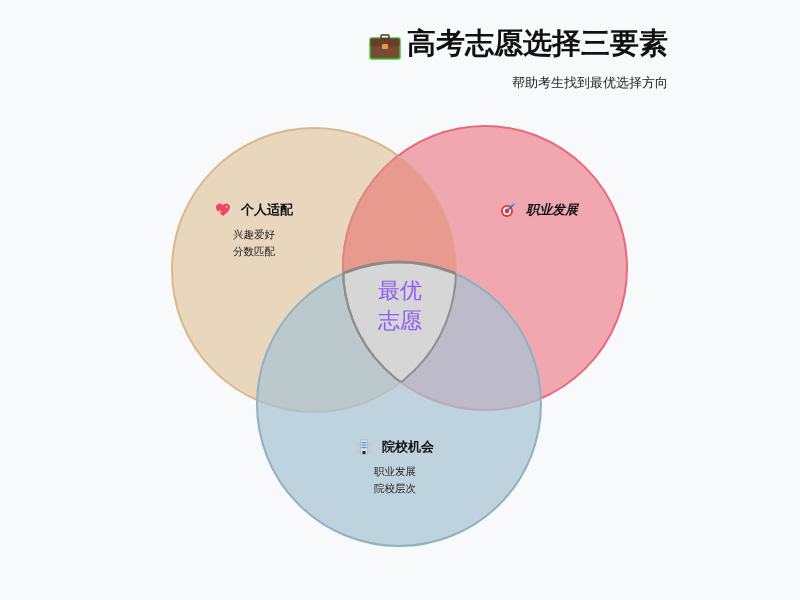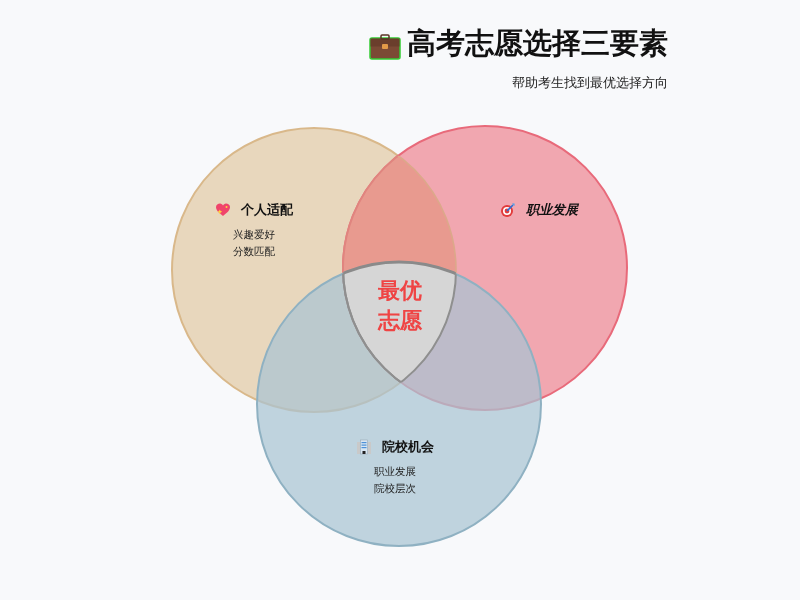--- a/index.html
+++ b/index.html
@@ -11,21 +11,21 @@
     position:relative;
   }
   .header { position:absolute; left:0; top:24px; width:668px; text-align:right; }
   .title { display:inline-flex; align-items:center; gap:6px; font-size:29px; font-weight:bold; letter-spacing:0px; color:#111; }
   .title .brief { width:32px; height:26px; position:relative; display:inline-block; margin-top:4px; }
   .subtitle { margin-top:10px; font-size:13px; color:#222; }
   svg.venn { position:absolute; left:0; top:0; }
   .label { position:absolute; text-align:center; transform:translateX(-50%); white-space:nowrap; }
   .label .head { display:inline-flex; align-items:center; gap:10px; font-size:13px; font-weight:bold; color:#111; }
   .label .items { margin-top:4px; font-size:10.5px; line-height:17px; color:#222; }
-  .center { position:absolute; left:400px; top:276px; transform:translateX(-50%); text-align:left; font-size:22px; font-weight:bold; line-height:30px; color:#ef4444; }
+  .center { position:absolute; left:400px; top:276px; transform:translateX(-50%); text-align:left; font-size:22px; font-weight:normal; line-height:30px; color:#8b5cf6; }
   .icon { display:inline-block; width:16px; height:16px; }
 </style>
 </head>
 <body>
 
 <div class="header">
   <div class="title">
     <span class="brief">
       <svg width="32" height="26" viewBox="0 0 32 26">
         <rect x="1" y="4" width="30" height="21" rx="2" fill="#7b4a35" stroke="#33cc33" stroke-width="1.5"></rect>

